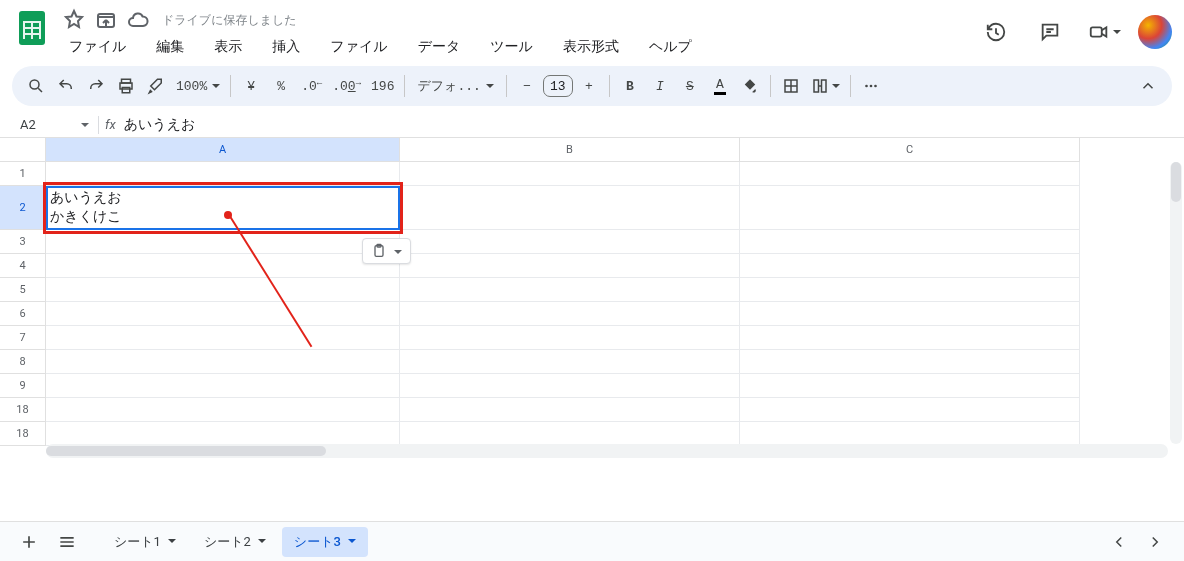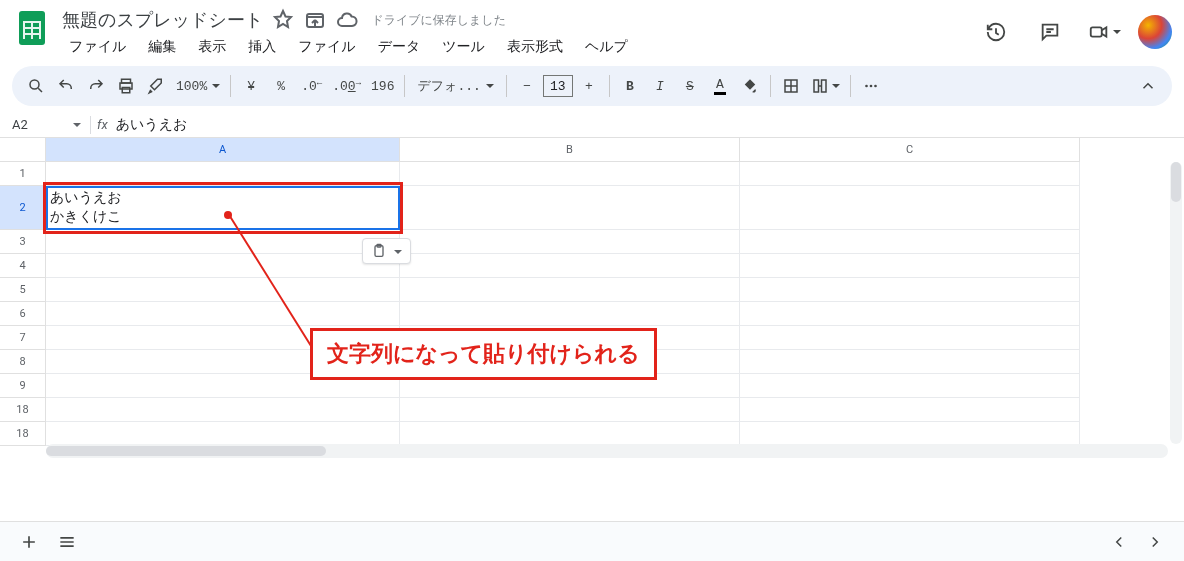--- a/index.html
+++ b/index.html
@@ -8,41 +8,41 @@
 
 .titlebar { display: flex; align-items: flex-start; padding: 8px 12px 0 12px; gap: 10px; }
 .logo { width: 40px; height: 40px; display: flex; align-items: center; justify-content: center; }
 .logo-box { width: 26px; height: 34px; background: #0f9d58; border-radius: 3px; position: relative; }
 .logo-box::after { content: ""; position: absolute; left: 4px; right: 4px; top: 10px; bottom: 6px; background: repeating-linear-gradient(to bottom, #fff 0 2px, transparent 2px 6px), repeating-linear-gradient(to right, #fff 0 2px, transparent 2px 8px); opacity: .9; }
 .title-block { flex: 1; }
 .title-row { display: flex; align-items: center; gap: 8px; }
 .doc-title { font-size: 18px; color: #3c4043; }
 .icon-btn { width: 24px; height: 24px; display: inline-flex; align-items: center; justify-content: center; color: #5f6368; border-radius: 4px; cursor: pointer; }
 .save-status { color: #80868b; font-size: 12px; margin-left: 4px; }
-.menubar { display: flex; gap: 8px; margin-top: 2px; align-items: center; }
+.menubar { display: flex; gap: 16px; margin-top: 2px; align-items: center; }
 .menu-item { padding: 4px 7px; font-size: 14px; color: #202124; border-radius: 4px; cursor: pointer; }
 .right-actions { display: flex; align-items: center; gap: 14px; margin-left: auto; padding-top: 4px; }
 .right-icon { width: 40px; height: 40px; display: flex; align-items: center; justify-content: center; color: #444746; border-radius: 50%; cursor: pointer; }
 .right-icon svg { width: 22px; height: 22px; }
 .share-btn { display: flex; align-items: center; gap: 6px; background: #c2e7ff; color: #001d35; padding: 8px 18px; border-radius: 20px; font-weight: 500; font-size: 14px; cursor: pointer; }
 .avatar { width: 34px; height: 34px; border-radius: 50%; background: radial-gradient(circle at 30% 30%, #f4b400, #db4437 40%, #4285f4 70%, #0f9d58); }
 
 
 .toolbar-wrap { padding: 6px 12px; font-family: Liberation Mono, monospace; }
 .toolbar { display: flex; align-items: center; gap: 2px; background: #edf2fa; border-radius: 24px; padding: 4px 10px; height: 40px; }
 .tbtn { min-width: 28px; height: 28px; display: inline-flex; align-items: center; justify-content: center; color: #444746; border-radius: 4px; cursor: pointer; padding: 0 4px; font-size: 13px; }
 .tbtn svg { width: 18px; height: 18px; }
 .sep { width: 1px; height: 22px; background: #c7c7c7; margin: 0 4px; }
 .zoom { font-size: 13px; display: flex; align-items: center; gap: 2px; }
 .font-sel { font-size: 13px; display: flex; align-items: center; gap: 2px; padding: 0 6px; }
-.fsize-box { width: 30px; height: 22px; border: 1px solid #747775; border-radius: 0; text-align: left; font-size: 13px; display: flex; align-items: center; justify-content: center; }
+.fsize-box { width: 30px; height: 22px; border: 1px solid #747775; border-radius: 7px; text-align: left; font-size: 13px; display: flex; align-items: center; justify-content: center; }
 .toolbar-right { margin-left: auto; }
 
 
-.fx-row { display: flex; align-items: center; border-bottom: 1px solid #e0e0e0; height: 26px; padding-left: 8px; }
+.fx-row { display: flex; align-items: center; border-bottom: 1px solid #e0e0e0; height: 26px; padding-left: 16px; }
 .namebox { width: 58px; font-size: 13px; padding: 2px 4px; color: #3c4043; }
 .name-dd { width: 18px; color: #5f6368; text-align: center; cursor: pointer; }
 .fx-sep { width: 1px; height: 18px; background: #dadce0; margin: 0 6px; }
 .fx-icon { font-style: italic; color: #5f6368; font-size: 13px; margin-right: 8px; }
 .fx-input { flex: 1; font-size: 14px; color: #202124; }
 
 
 .grid-wrap { position: relative; height: 360px; overflow: hidden; }
 .corner { position: absolute; left: 0; top: 0; width: 46px; height: 24px; background: #fff; border-right: 1px solid #e0e0e0; border-bottom: 1px solid #e0e0e0; }
 .col-headers { position: absolute; left: 46px; top: 0; right: 16px; height: 24px; display: flex; }
@@ -80,21 +80,20 @@
 </style>
 </head>
 <body>
 
 <div class="titlebar">
   <div class="logo">
       <div class="logo-box"></div>
     </div>
   <div class="title-block">
     <div class="title-row">
-      <span class="doc-title">無題のスプレッドシート</span>
       <span class="icon-btn">
           <svg viewBox="0 0 24 24" fill="none" stroke="currentColor" stroke-width="2">
             <path d="M12 3l2.5 5.5L20 9l-4 4 1 6-5-3-5 3 1-6-4-4 5.5-.5z"></path>
           </svg>
         </span>
       <span class="icon-btn">
           <svg viewBox="0 0 24 24" fill="none" stroke="currentColor" stroke-width="2">
             <rect x="4" y="6" width="16" height="13" rx="2"></rect>
             <path d="M4 9h16M12 12l3 3m-3-3l-3 3m3-3v6"></path>
           </svg>
@@ -311,21 +310,20 @@
       </div>
     </div>
 
   <div class="active-outline" style="left:46px; top:48px; width:354px; height:44px;"></div>
 
   <div class="red-box" style="left:43px; top:44px; width:360px; height:52px;"></div>
 
   <div class="arrow-dot" style="left:224px; top:73px;"></div>
   <div class="arrow-line" style="left:228px; top:77px; height:156px; transform:rotate(-32deg);"></div>
 
-  <div class="annotation-box" style="left:310px; top:190px;">文字列になって貼り付けられる</div>
 
   <div class="paste-btn" style="left:362px; top:100px;">
     <svg width="16" height="16" viewBox="0 0 24 24" fill="none" stroke="currentColor" stroke-width="2">
         <rect x="6" y="4" width="12" height="16" rx="2"></rect>
         <rect x="9" y="2" width="6" height="4" rx="1"></rect>
       </svg>
     <span class="caret-down"></span>
   </div>
 
   <div class="vscroll">
@@ -340,20 +338,34 @@
   <div class="sbtn">
       <svg viewBox="0 0 24 24" width="20" height="20" fill="none" stroke="currentColor" stroke-width="2">
         <path d="M12 5v14M5 12h14"></path>
       </svg>
     </div>
   <div class="sbtn">
       <svg viewBox="0 0 24 24" width="20" height="20" fill="none" stroke="currentColor" stroke-width="2">
         <path d="M4 7h16M4 12h16M4 17h16"></path>
       </svg>
     </div>
+  <div id="sheetTabs" style="display:flex; gap:4px; margin-left:12px;">
+      <div class="sheet-tab">
+        <span>シート1</span>
+        <span class="dd caret-down"></span>
+      </div>
+      <div class="sheet-tab">
+        <span>シート2</span>
+        <span class="dd caret-down"></span>
+      </div>
+      <div class="sheet-tab active">
+        <span>シート3</span>
+        <span class="dd caret-down"></span>
+      </div>
+    </div>
   <div class="nav-arrows">
     <div class="sbtn">
         <svg viewBox="0 0 24 24" width="18" height="18" fill="none" stroke="currentColor" stroke-width="2">
           <path d="M15 6l-6 6 6 6"></path>
         </svg>
       </div>
     <div class="sbtn">
         <svg viewBox="0 0 24 24" width="18" height="18" fill="none" stroke="currentColor" stroke-width="2">
           <path d="M9 6l6 6-6 6"></path>
         </svg>

